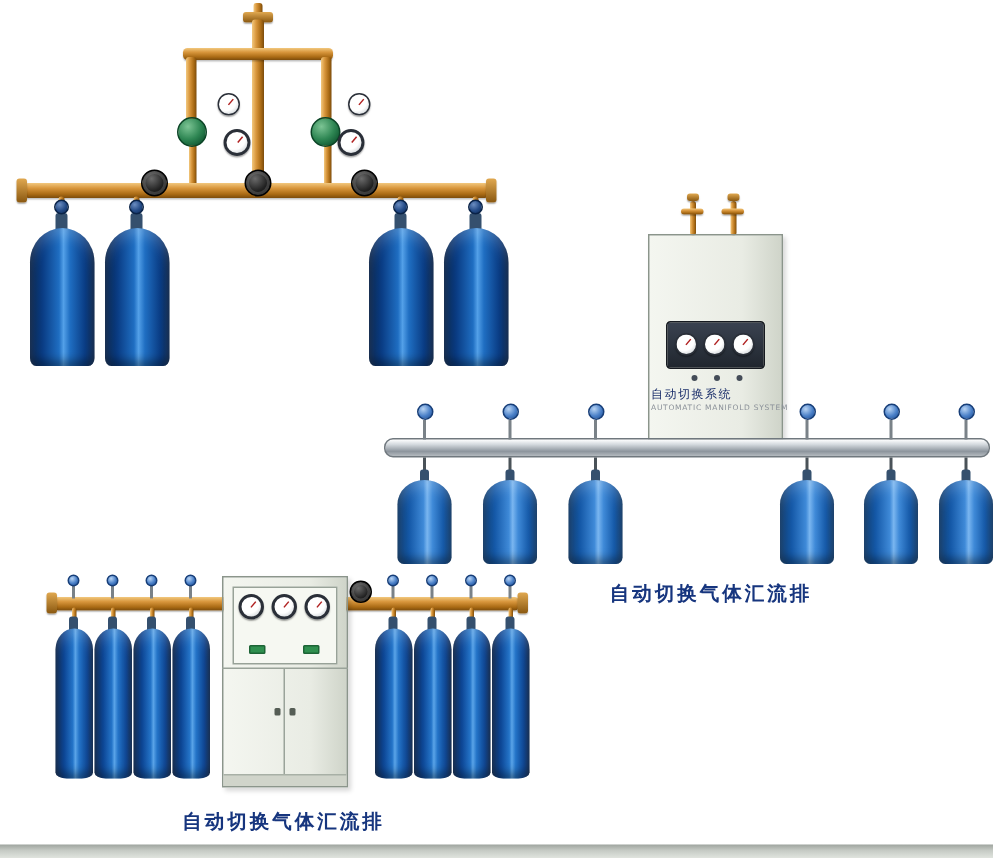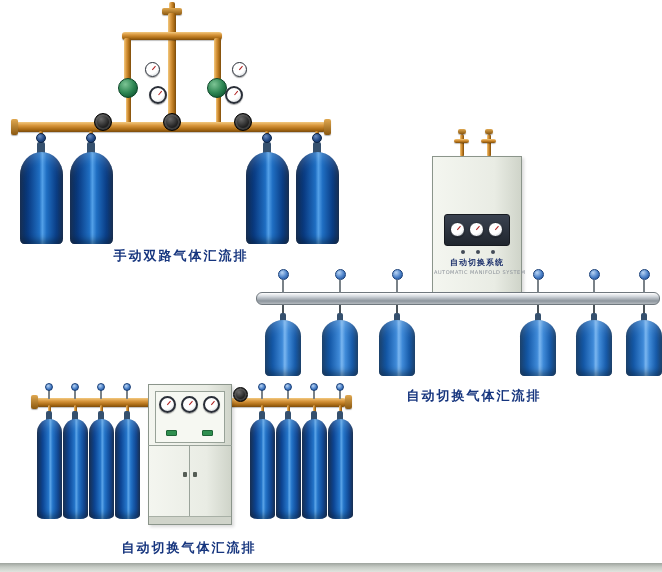--- a/index.html
+++ b/index.html
@@ -40,21 +40,21 @@
   
   .cabinet { background:linear-gradient(90deg,#f4f6f0 0%,#e9ece4 70%,#cfd4c9 100%); border:1px solid #8b958b; box-shadow:2px 2px 3px rgba(0,0,0,.15); }
   .panel-dark { background:linear-gradient(180deg,#3a4250,#20262e); border:1px solid #161a20; border-radius:3px; }
   .panel-light { background:#f6f8f2; border:1px solid #98a298; }
   .seam { background:#9aa39a; }
   .handle { background:#555d55; border-radius:1px; }
   .kick { background:#d0d4ca; border-top:1px solid #a8b0a6; }
   .indicator-dot { border-radius:50%; background:#444c58; }
   .indicator-green { background:#2f8f4f; border:1px solid #1d6436; border-radius:1px; }
 
-  .cab-label { font-size:8px; font-weight:bold; color:#1b2f6b; letter-spacing:1px; text-align:center; white-space:nowrap; }
+  .cab-label { font-size:8px; font-weight:normal; color:#1b2f6b; letter-spacing:1px; white-space:nowrap; }
   .cab-sublabel { font-size:5px; color:#8a9098; letter-spacing:.5px; text-align:center; white-space:nowrap; }
 
   .caption { color:#16357e; font-weight:bold; font-size:13px; letter-spacing:2px; text-align:center; white-space:nowrap; }
 
   .bottom-strip { background:linear-gradient(180deg,#9ea49e 0%,#c6cbc5 45%,#e0e4de 100%); }
 </style>
 </head>
 <body>
 
 <div class="canvas">
@@ -91,21 +91,20 @@
         <div class="abs cyl cyl-g1" style="left: 69.5px; top: 152px; width: 43px; height: 92px;"></div>
         <div class="abs pipe-v" style="left: 265px; top: 131px; width: 4px; height: 12px;"></div>
         <div class="abs neck" style="left: 263px; top: 142px; width: 8px; height: 11px;"></div>
         <div class="abs knob-navy" style="left: 262px; top: 133px; width: 10px; height: 10px;"></div>
         <div class="abs cyl cyl-g1" style="left: 245.5px; top: 152px; width: 43px; height: 92px;"></div>
         <div class="abs pipe-v" style="left: 315px; top: 131px; width: 4px; height: 12px;"></div>
         <div class="abs neck" style="left: 313px; top: 142px; width: 8px; height: 11px;"></div>
         <div class="abs knob-navy" style="left: 312px; top: 133px; width: 10px; height: 10px;"></div>
         <div class="abs cyl cyl-g1" style="left: 295.5px; top: 152px; width: 43px; height: 92px;"></div>
       </div>
-    <div class="abs caption" style="left:96px;top:247px;width:170px;height:16px;">手动双路气体汇流排</div>
   </div>
 
   <div class="layer">
     <div class="abs pipe-v" style="left:460px;top:134px;width:4px;height:23px;"></div>
     <div class="abs pipe-v" style="left:487px;top:134px;width:4px;height:23px;"></div>
     <div class="abs pipe-h" style="left:454px;top:139px;width:15px;height:4px;"></div>
     <div class="abs pipe-h" style="left:481px;top:139px;width:15px;height:4px;"></div>
     <div class="abs pipe-cap" style="left:458px;top:129px;width:8px;height:5px;"></div>
     <div class="abs pipe-cap" style="left:485px;top:129px;width:8px;height:5px;"></div>
     <div class="abs cabinet" style="left:432px;top:156px;width:90px;height:137px;"></div>

